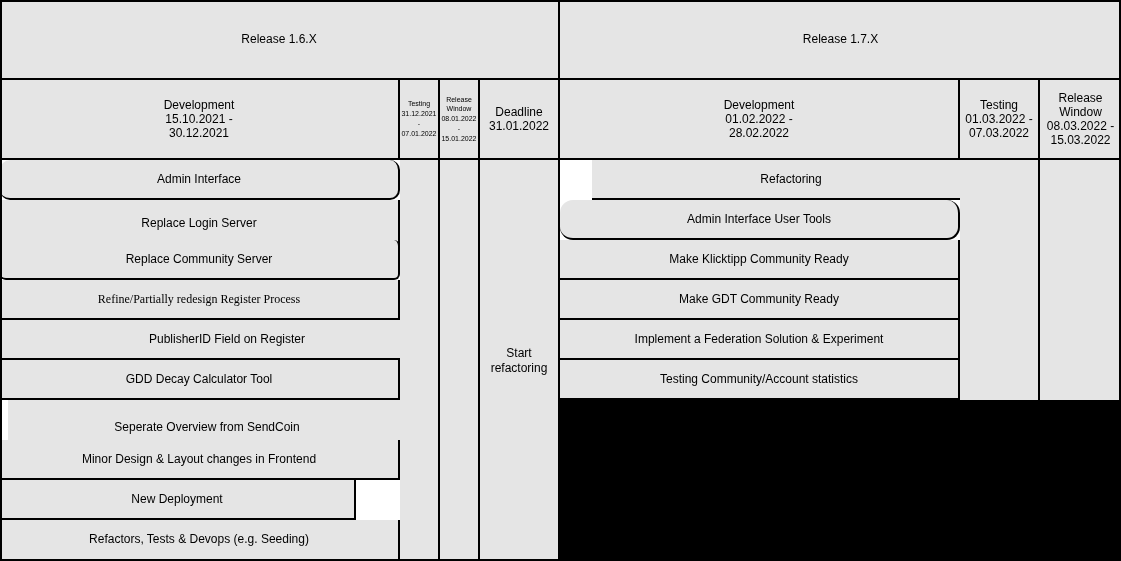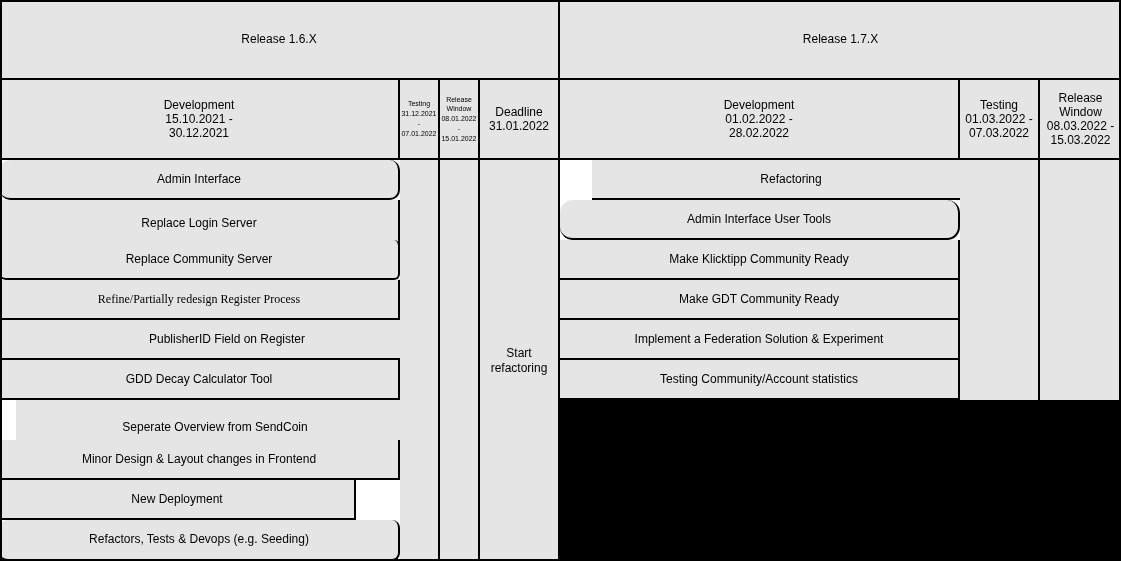--- a/index.html
+++ b/index.html
@@ -64,24 +64,24 @@
 15.01.2022</div>
   <div class="cell bb br" style="left:480px; top:80px; width:80px; height:80px;">Deadline
 31.01.2022</div>
 
   <div class="cell bb br" style="left:0; top:160px; width:400px; height:40px;border-radius:10px;">Admin Interface</div>
   <div class="cell bb br" style="left:0; top:200px; width:400px; height:48px;">Replace Login Server</div>
   <div class="cell bb br" style="left:0; top:240px; width:400px; height:40px;border-radius:6px;">Replace Community Server</div>
   <div class="cell bb br" style="left:0; top:280px; width:400px; height:40px;font-family:Liberation Serif, serif;">Refine/Partially redesign Register Process</div>
   <div class="cell bb br" style="left:0; top:320px; width:456px; height:40px;">PublisherID Field on Register</div>
   <div class="cell bb br" style="left:0; top:360px; width:400px; height:40px;text-align:right;">GDD Decay Calculator Tool</div>
-  <div class="cell bb br" style="left:16px; top:400px; width:400px; height:56px;">Seperate Overview from SendCoin</div>
+  <div class="cell bb br" style="left:8px; top:400px; width:400px; height:56px;">Seperate Overview from SendCoin</div>
   <div class="cell bb br" style="left:0; top:440px; width:400px; height:40px;">Minor Design &amp; Layout changes in Frontend</div>
   <div class="cell bb br" style="left:0; top:480px; width:356px; height:40px;">New Deployment</div>
-  <div class="cell bb br" style="left:0; top:520px; width:400px; height:41px;border-radius:8px;">Refactors, Tests &amp; Devops (e.g. Seeding)</div>
+  <div class="cell bb br" style="left:0; top:520px; width:400px; height:41px;">Refactors, Tests &amp; Devops (e.g. Seeding)</div>
 
   <div class="cell br" style="left:400px; top:160px; width:40px; height:401px;"></div>
   <div class="cell br" style="left:440px; top:160px; width:40px; height:401px;"></div>
   <div class="cell br" style="left:480px; top:160px; width:80px; height:401px;">Start refactoring</div>
 
   <div class="cell bb" style="left:560px; top:0; width:561px; height:80px;">Release 1.7.X</div>
 
   <div class="cell bb br" style="left:560px; top:80px; width:400px; height:80px;">Development
 01.02.2022 -
 28.02.2022</div>

